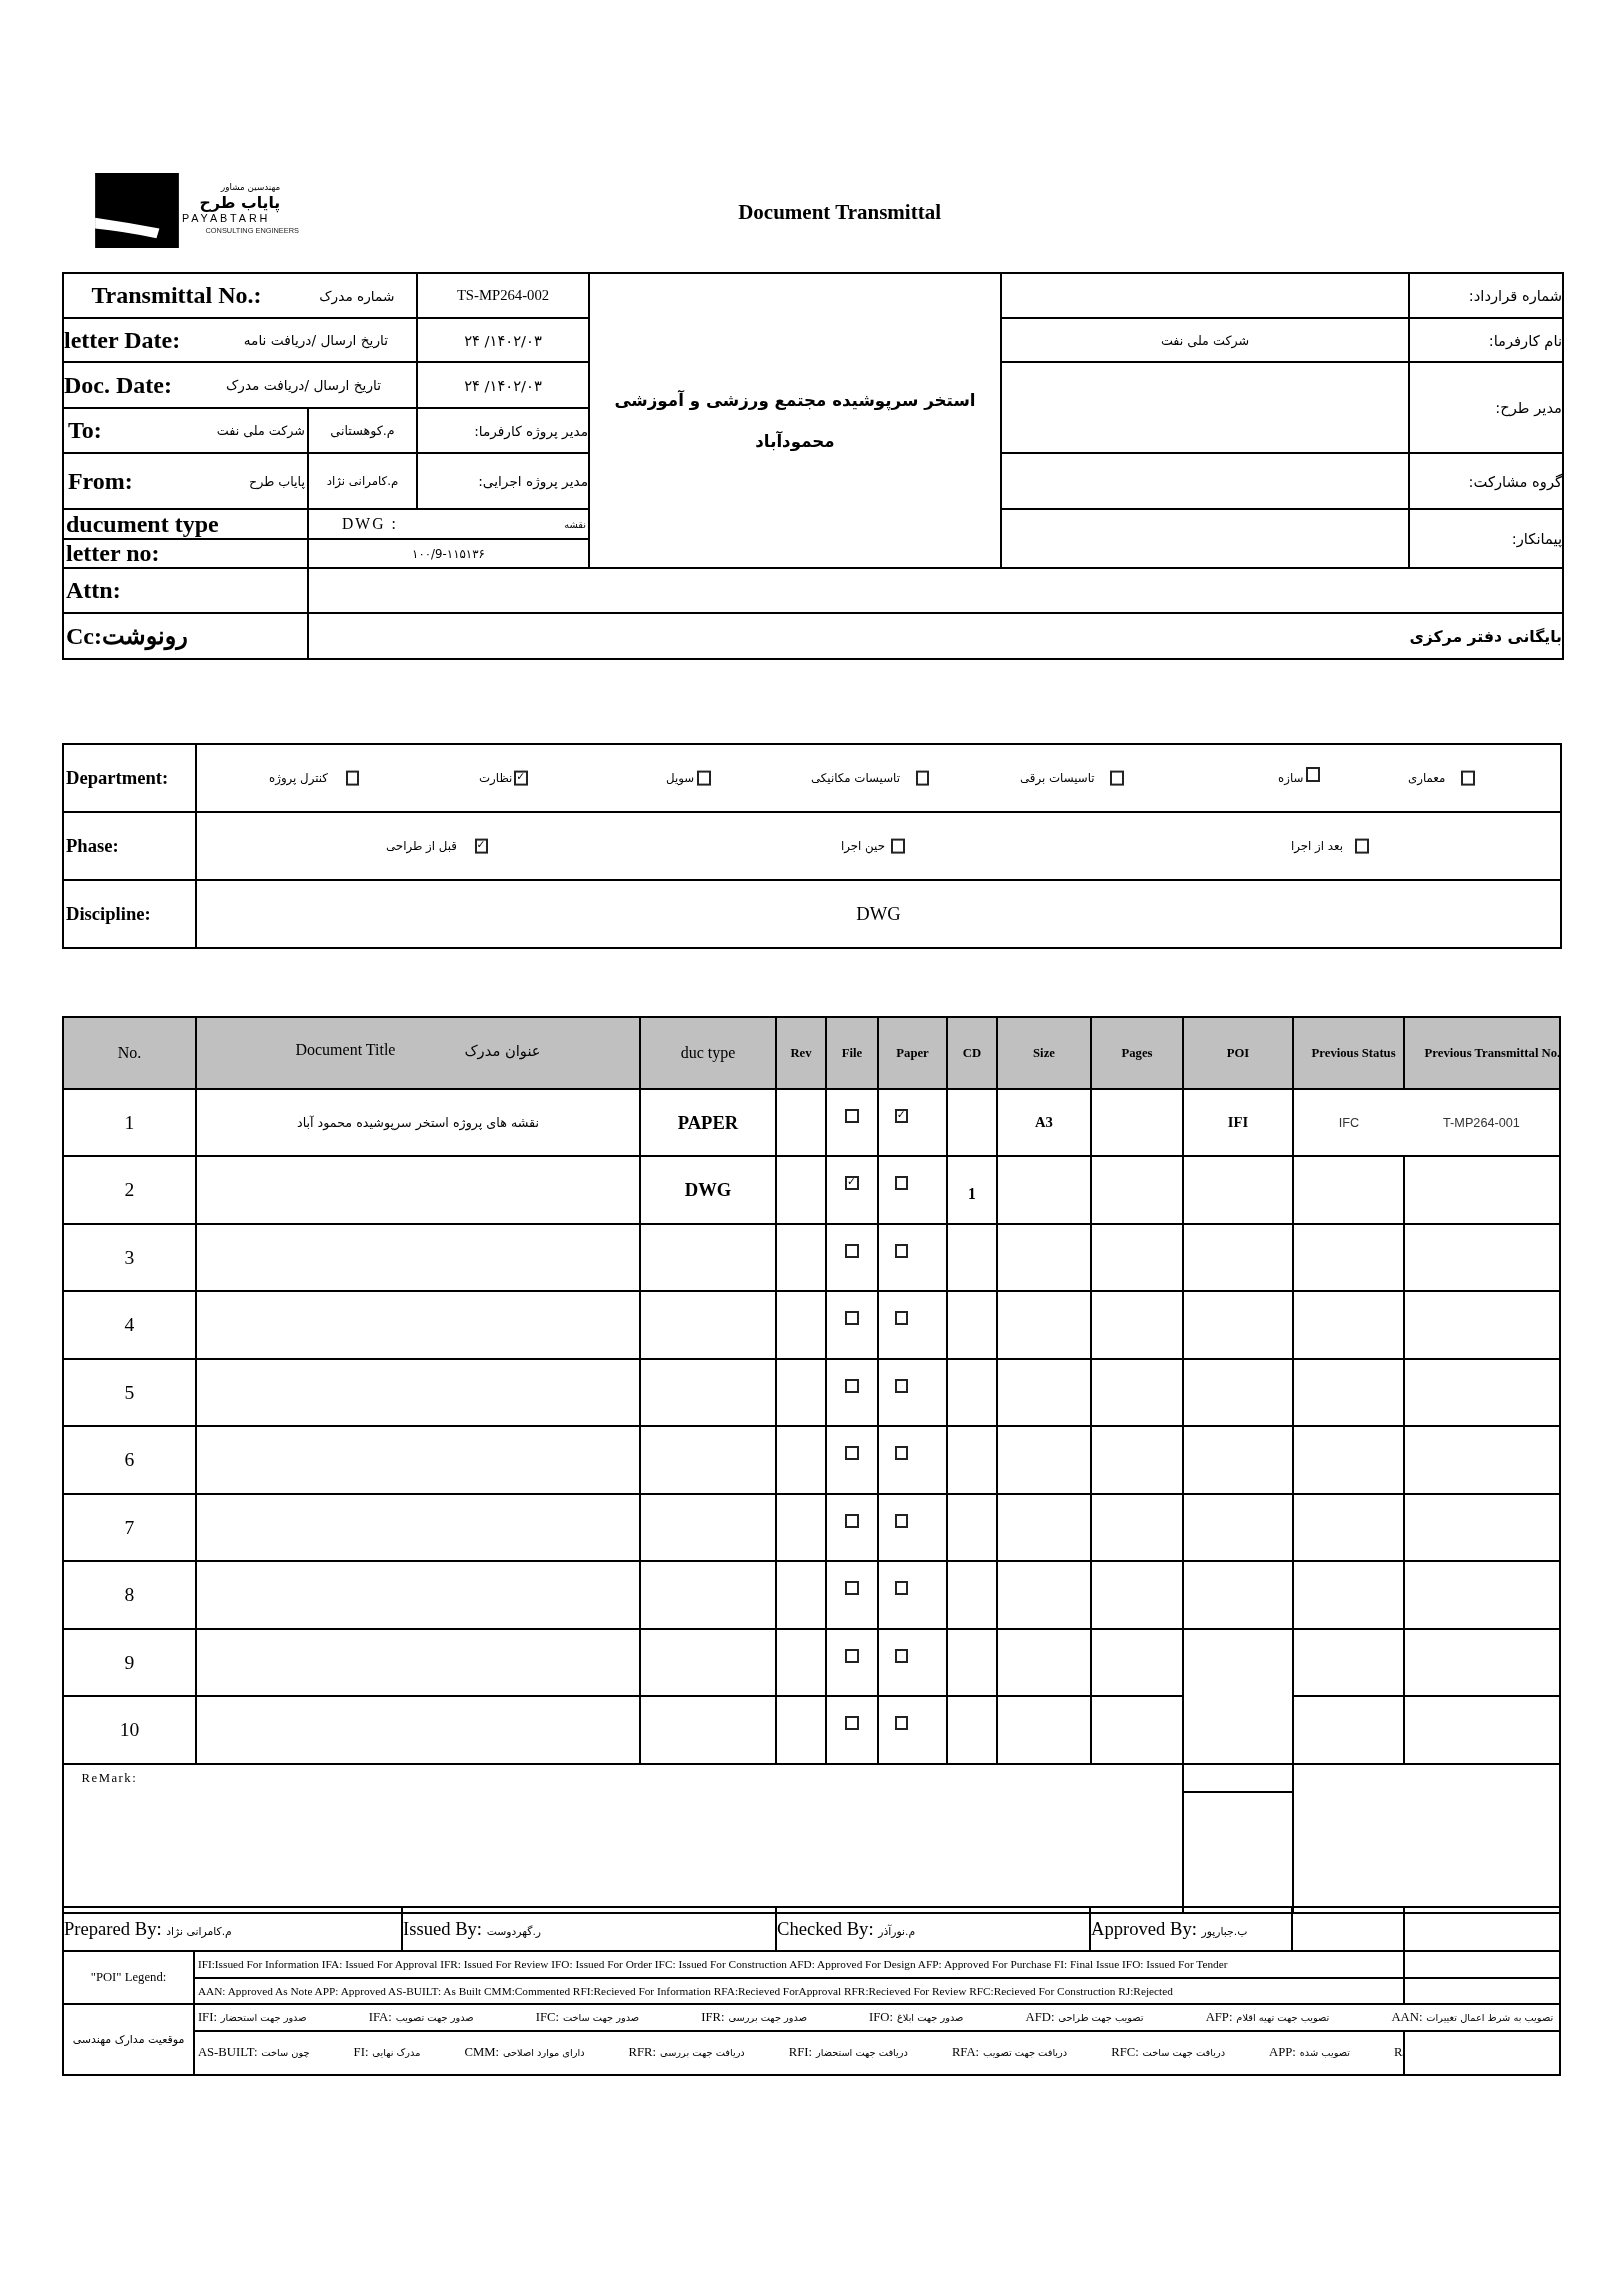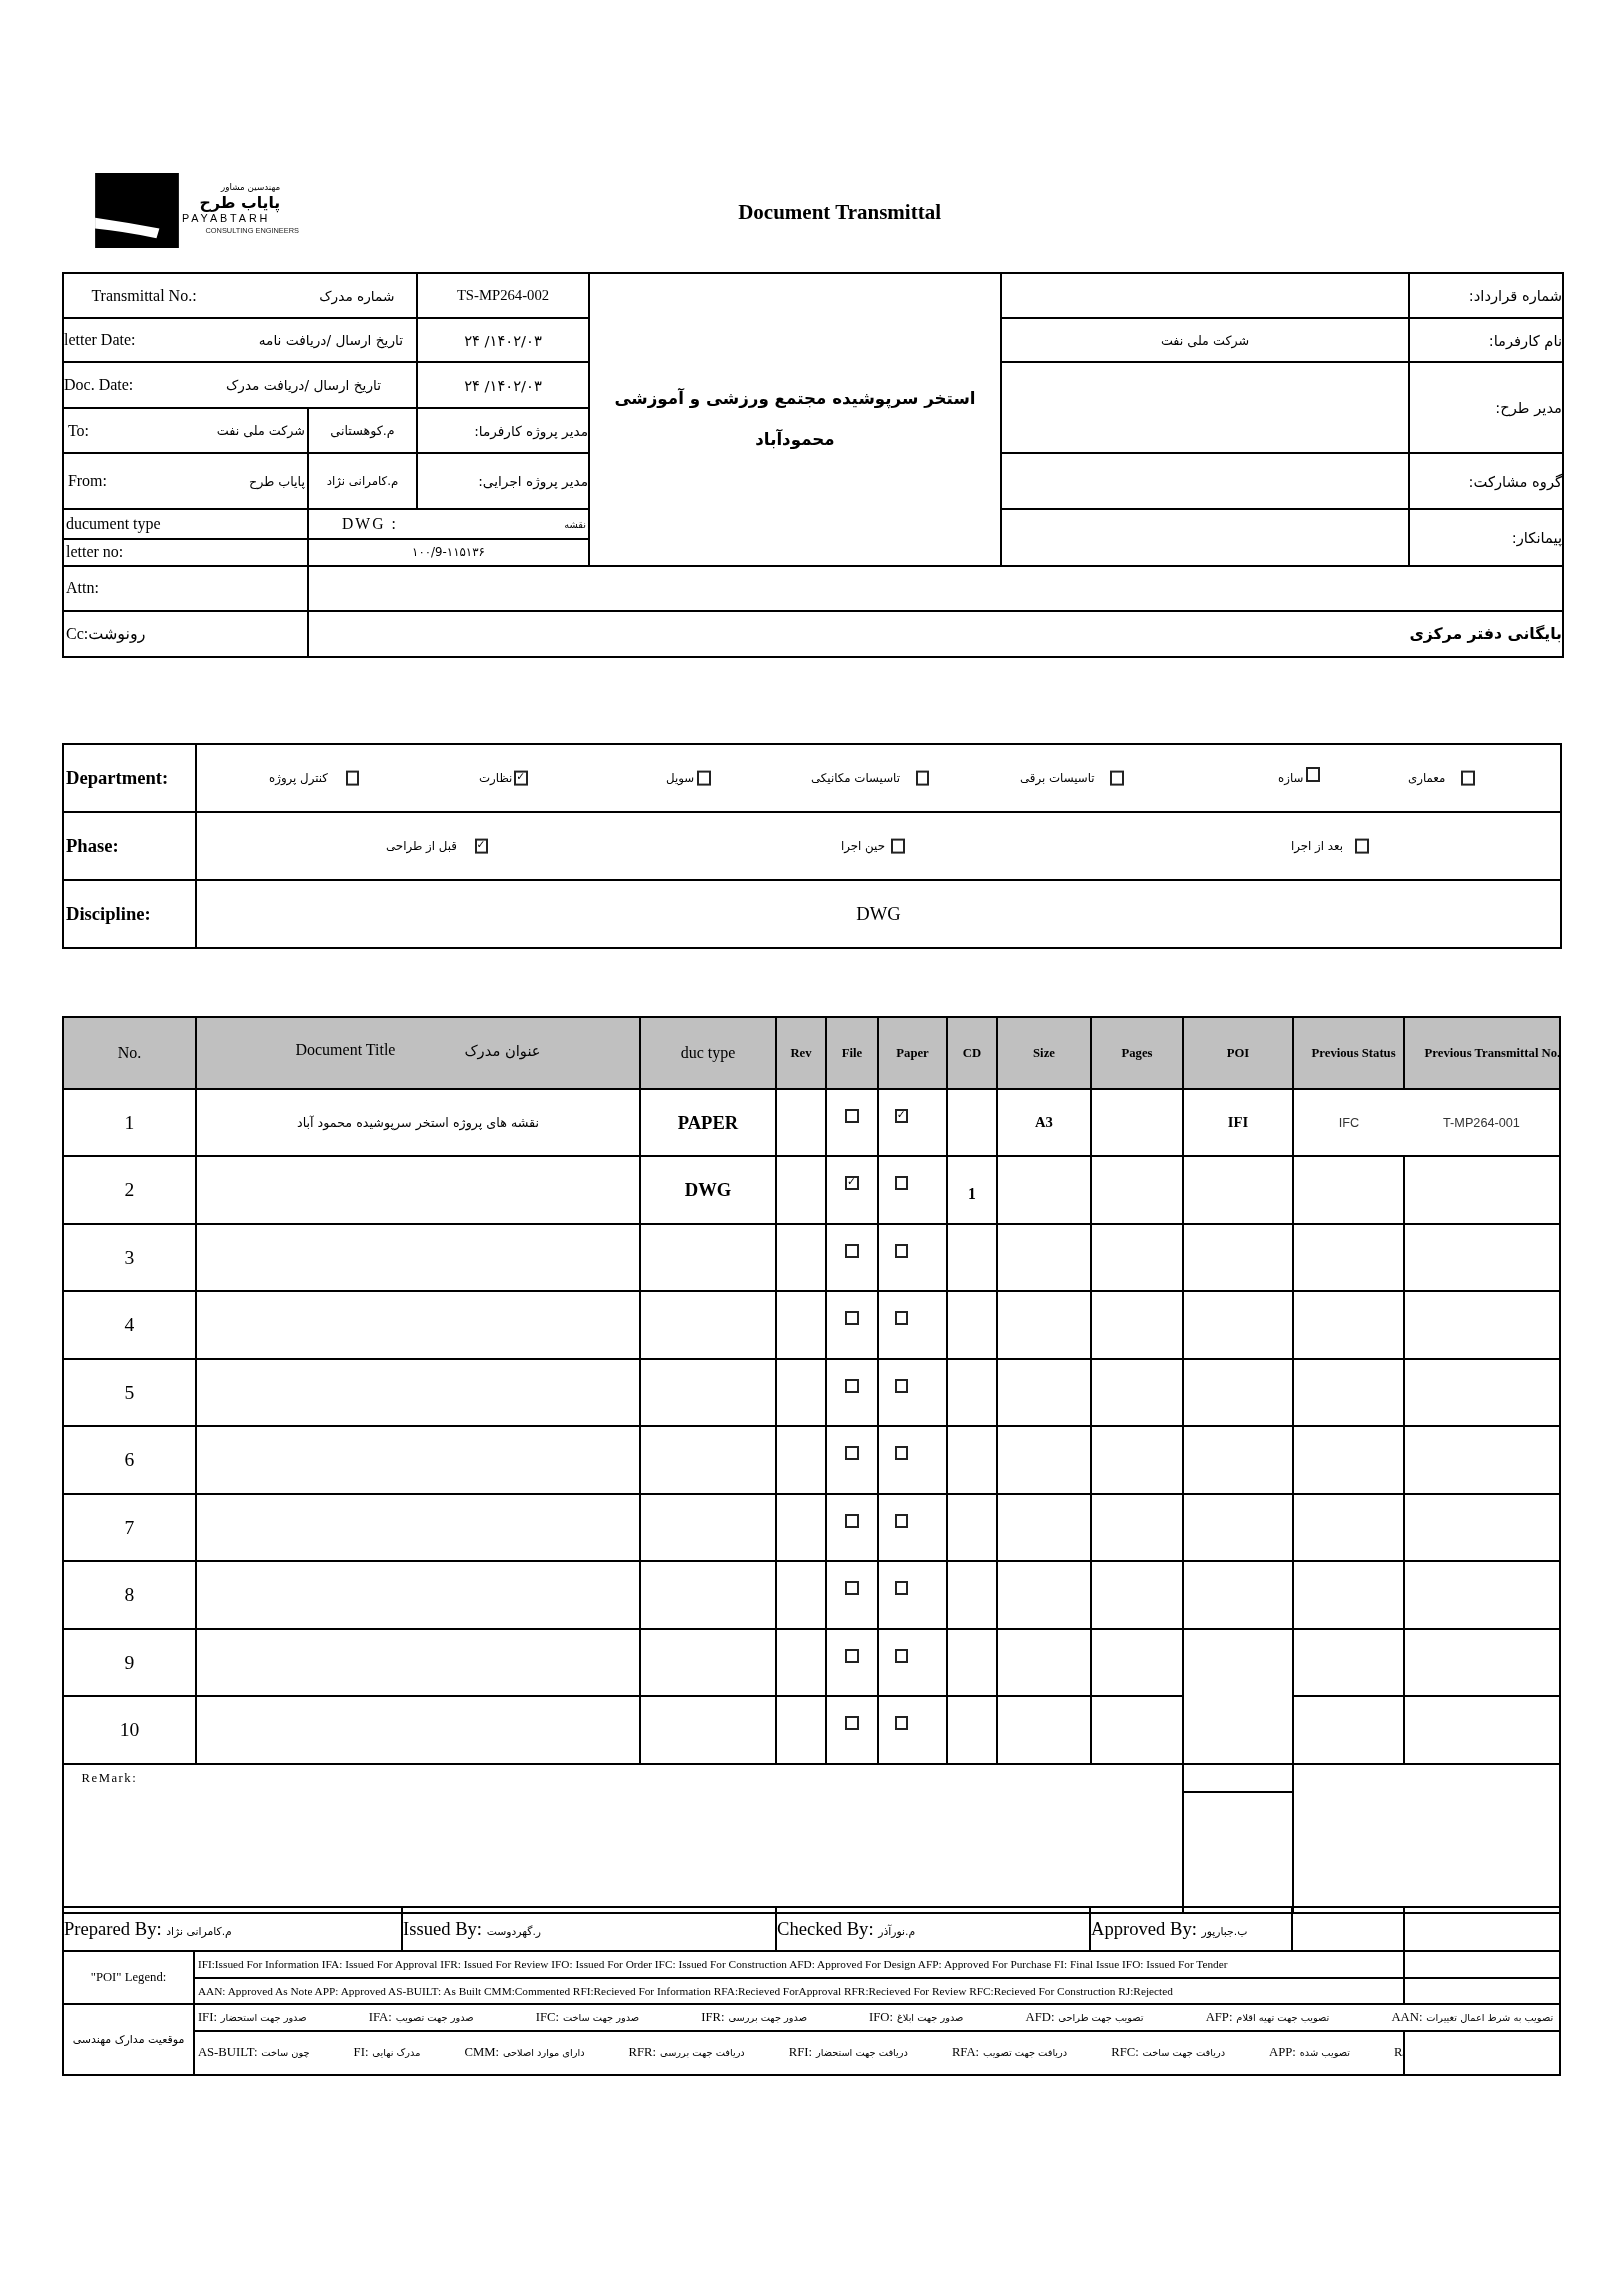--- a/index.html
+++ b/index.html
@@ -16,21 +16,21 @@
   #logo-text .l3{font-family:"Liberation Sans",sans-serif;font-size:10.8px;letter-spacing:2.9px;line-height:13.7px;}
   #logo-text .l4{font-family:"Liberation Sans",sans-serif;font-size:7.4px;padding-left:23.5px;line-height:10.8px;color:#222;}
   #doc-title{position:absolute;left:647px;top:200px;width:294px;text-align:right;font-size:21px;font-weight:bold;}
 
   .tbl{position:absolute;border-collapse:collapse;table-layout:fixed;border:2.9px solid #000;}
   .tbl td{border:2px solid #000;padding:0;vertical-align:middle;overflow:hidden;white-space:nowrap;}
 
   
   #hdr{left:62px;top:272px;width:1499px;}
   .split{display:flex;justify-content:space-between;align-items:center;height:100%;}
-  .en-lbl{font-size:16px;font-weight:normal;}
+  .en-lbl{font-size:24px;font-weight:bold;}
   .fa-lbl{font-size:13.7px;}
   .val{font-size:14.7px;text-align:center;}
   .faval{font-size:12.7px;}
   .right-lbl{font-size:14.7px;text-align:right;padding-right:2.9px;}
   #proj-title{font-size:16.7px;font-weight:bold;text-align:center;white-space:normal;line-height:41px;padding:0 19.6px;}
   .cc-val{font-size:15.7px;font-weight:bold;text-align:right;padding-right:3.9px;}
 
   
   #cls{left:62px;top:743px;width:1499px;}
   #cls td.lbl{font-size:18.6px;font-weight:bold;padding-left:2px;}
@@ -106,21 +106,21 @@
       </td>
       <td class="val">TS-MP264-002</td>
       <td rowspan="7" id="proj-title" class="fa">استخر سرپوشیده مجتمع ورزشی و آموزشی محمودآباد</td>
       <td class="fa faval c"></td>
       <td class="fa right-lbl">شماره قرارداد:</td>
     </tr>
     <tr style="height:44px">
       <td colspan="2">
         <div class="split">
           <span class="en-lbl">letter Date:</span>
-          <span class="fa fa-lbl" style="padding-right:13px">تاریخ ارسال /دریافت نامه</span>
+          <span class="fa fa-lbl" style="padding-right:28px">تاریخ ارسال /دریافت نامه</span>
         </div>
       </td>
       <td class="fa val">۱۴۰۲/۰۳/ ۲۴</td>
       <td class="fa faval c">شرکت ملی نفت</td>
       <td class="fa right-lbl">نام کارفرما:</td>
     </tr>
     <tr style="height:46px">
       <td colspan="2">
         <div class="split">
           <span class="en-lbl">Doc. Date:</span>

